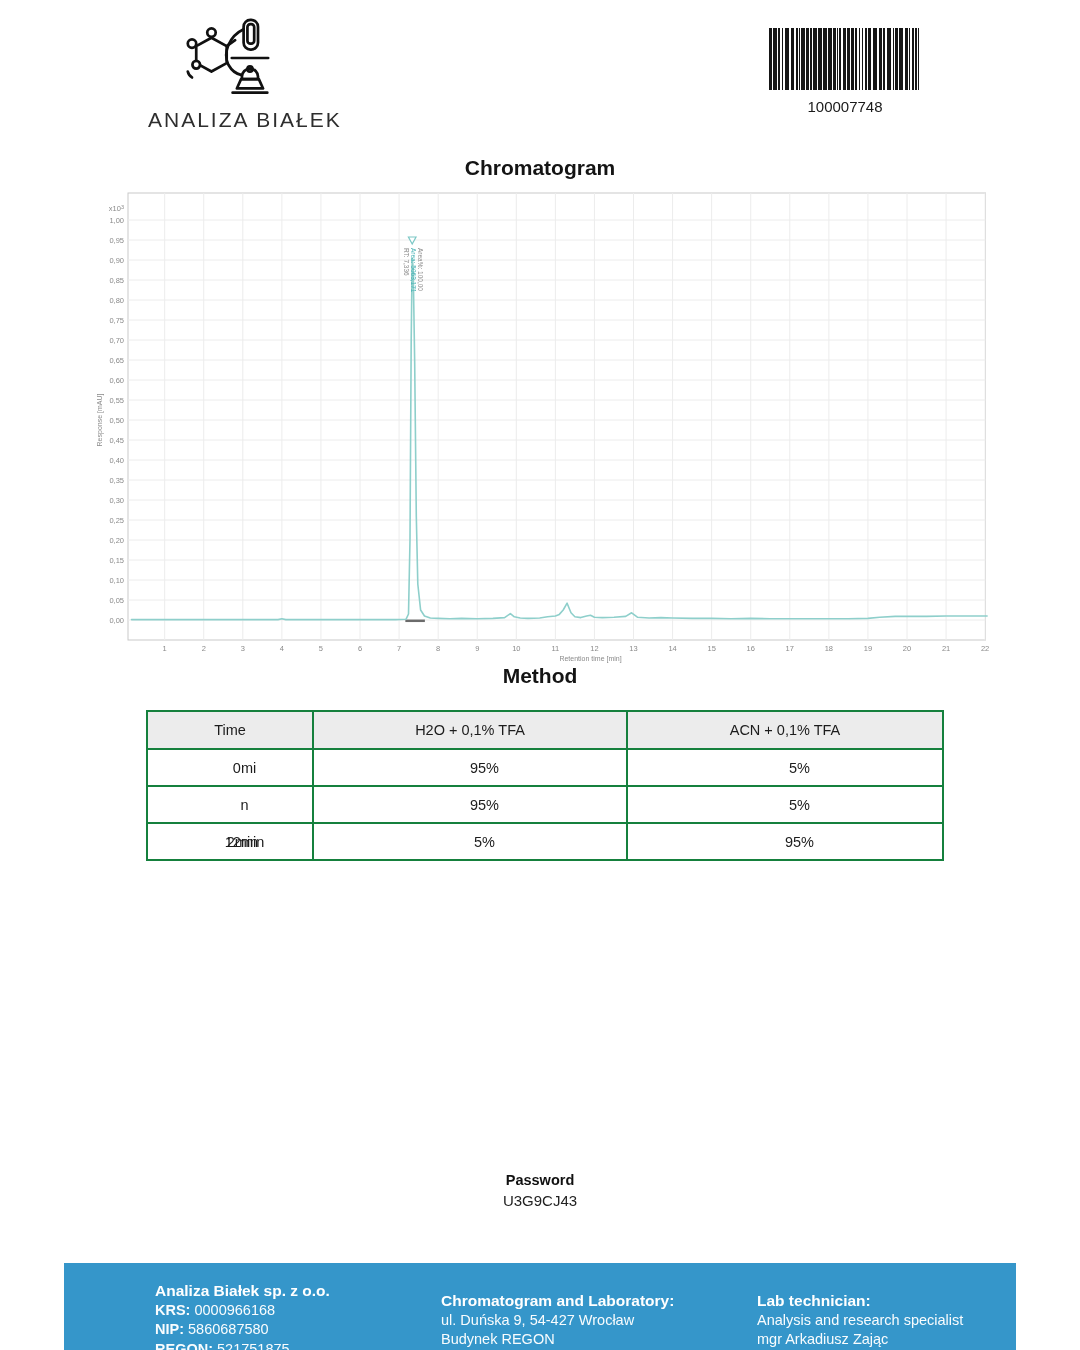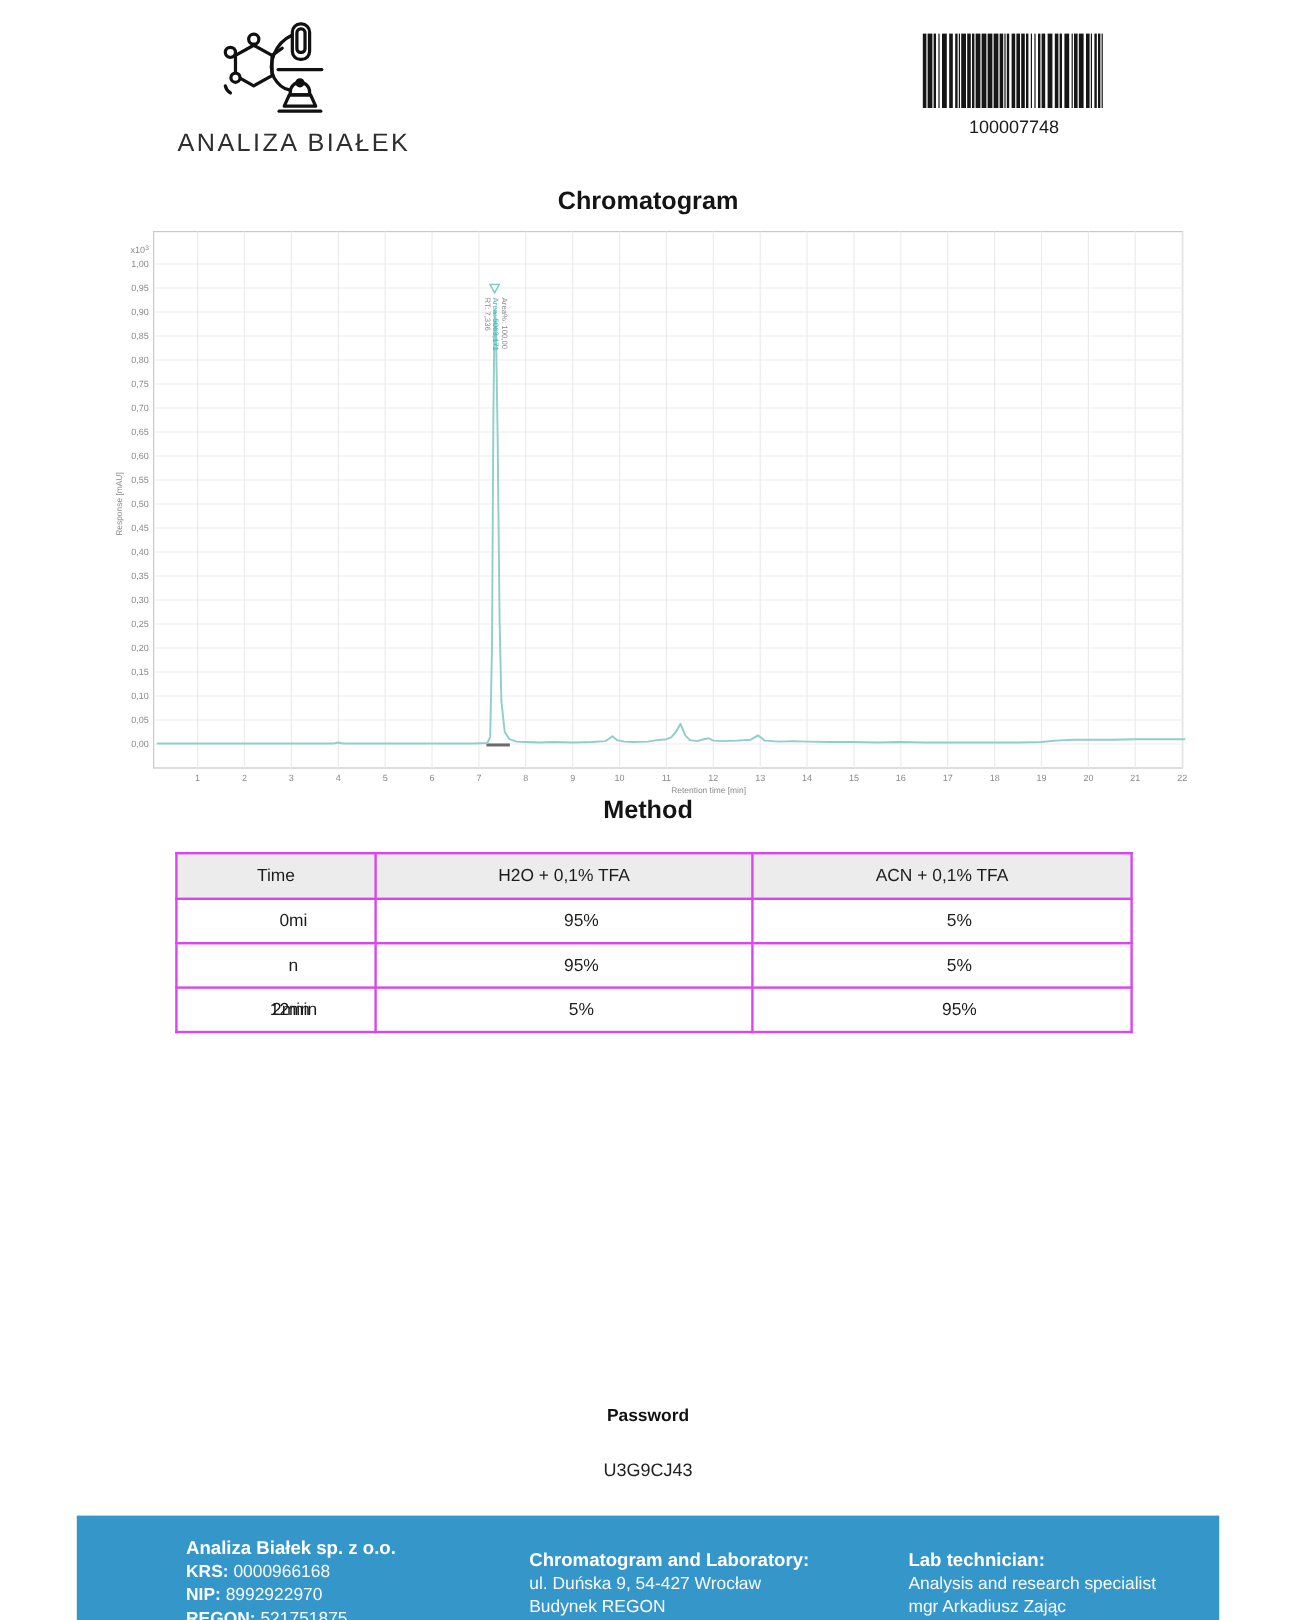--- a/index.html
+++ b/index.html
@@ -16,33 +16,33 @@
   .barcode-number{margin-top:8px;font-size:15px;color:#1a1a1a;}
 
   .section-title{position:absolute;left:0;width:100%;text-align:center;font-weight:700;font-size:21px;color:#141414;}
   #chrom-title{top:156px;}
   #method-title{top:664px;}
 
   .chart-wrap{position:absolute;left:95px;top:190px;width:895px;height:478px;}
 
   
   .method-table{position:absolute;left:146px;top:710px;width:790px;border-collapse:collapse;font-size:14.5px;color:#1c1c1c;table-layout:fixed;}
-  .method-table th,.method-table td{border:2px solid #d946ef;text-align:center;font-weight:400;padding:0;}
+  .method-table th,.method-table td{border:2px solid #15803d;text-align:center;font-weight:400;padding:0;}
   .method-table th{background:#ececec;height:36px;}
   .method-table td{height:35px;background:#ffffff;padding-left:29px;}
   .col-time{width:164px;}
   .col-a{width:312px;}
   .col-b{width:314px;}
   .tstack{position:relative;display:inline-block;}
   .tstack .p2{position:absolute;left:2px;top:0;}
 
   
   .password{position:absolute;top:1172px;left:0;width:100%;text-align:center;}
   .password-label{font-weight:700;font-size:14.5px;color:#111;}
-  .password-value{margin-top:29px;font-size:15px;color:#222;}
+  .password-value{margin-top:4px;font-size:15px;color:#222;}
 
   
   .footer{position:absolute;left:64px;top:1231px;width:952px;height:116px;background:#3596ca;color:#ffffff;}
   .f-col{position:absolute;line-height:19.5px;font-size:14.5px;color:rgba(255,255,255,0.97);}
   .f-col .f-title{font-weight:700;font-size:15.5px;color:#ffffff;}
   .f-company{left:91px;top:18px;}
   .f-hq{left:377px;top:28px;}
   .f-tech{left:693px;top:28px;}
   .f-b{font-weight:700;}
 </style>
@@ -247,21 +247,21 @@
 
 <div class="password">
   <div class="password-label">Password</div>
   <div class="password-value">U3G9CJ43</div>
 </div>
 
 <div class="footer" id="footer" style="background: rgb(53, 150, 202); margin-top: 32px;">
   <div class="f-col f-company">
     <div class="f-title">Analiza Białek sp. z o.o.</div>
     <div><span class="f-b">KRS:</span> <span>0000966168</span></div>
-    <div><span class="f-b">NIP:</span> <span>8992922970</span></div>
+    <div><span class="f-b">NIP:</span> <span>5860687580</span></div>
     <div><span class="f-b">REGON:</span> <span>521751875</span></div>
   </div>
   <div class="f-col f-hq">
     <div class="f-title">Chromatogram and Laboratory:</div>
     <div>ul. Duńska 9, 54-427 Wrocław</div>
     <div>Budynek REGON</div>
   </div>
   <div class="f-col f-tech">
     <div class="f-title">Lab technician:</div>
     <div>Analysis and research specialist</div>

